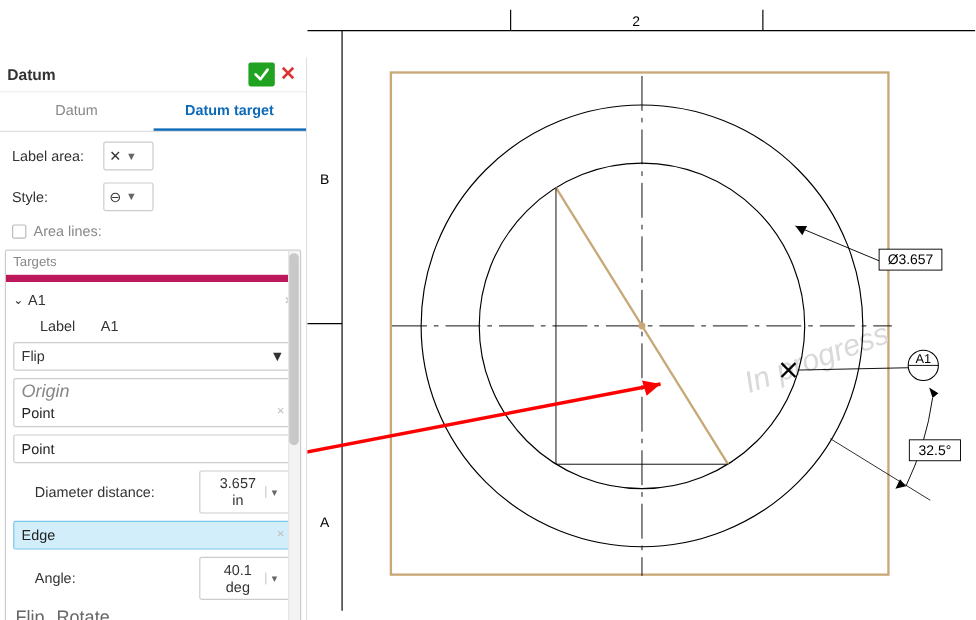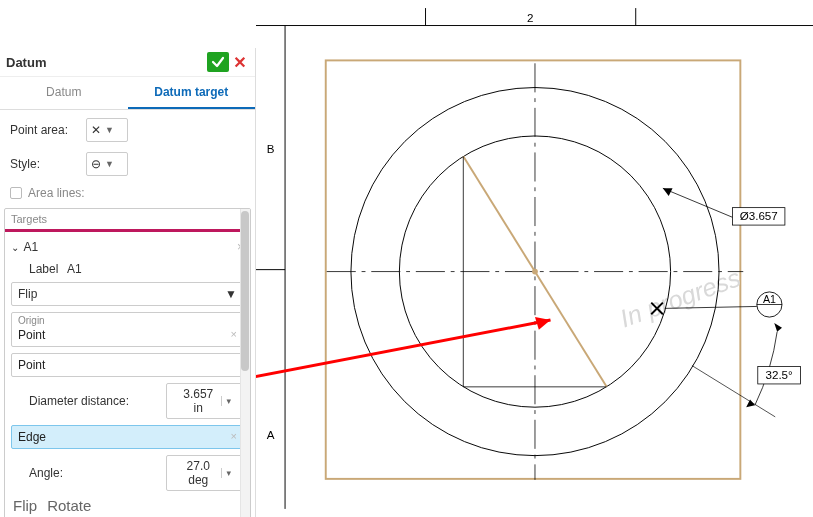--- a/index.html
+++ b/index.html
@@ -95,48 +95,48 @@
     border-radius: 2px;
     margin: 0 4px 4px 4px;
     flex: 1;
     overflow-y: auto;
     position: relative;
   }
   .targets-header {
     font-size: 11px;
     color: #888;
     padding: 4px 6px;
-    border-bottom: 3px solid #be185d;
+    border-bottom: 6px solid #be185d;
   }
   .targets-content { padding: 6px; display: flex; flex-direction: column; gap: 6px; }
   .tree-node {
     display: flex; align-items: center; gap: 4px;
     font-size: 12px;
     padding: 2px 0;
   }
   .tree-chevron { font-size: 10px; cursor: pointer; }
   .tree-close { margin-left: auto; color: #bbb; cursor: pointer; font-size: 12px; }
   .indent { padding-left: 18px; }
-  .field-row { display: flex; align-items: center; gap: 0; }
+  .field-row { display: flex; align-items: center; gap: 17px; text-align: center; }
   .field-label { min-width: 38px; color: #333; }
   .select-full {
     border: 1px solid #ccc;
     border-radius: 2px;
     padding: 4px 6px;
     display: flex;
     align-items: center;
     justify-content: space-between;
     cursor: pointer;
   }
   .input-box {
     border: 1px solid #ccc;
     border-radius: 2px;
     padding: 2px 6px;
   }
-  .input-box .small-label { font-size: 10px; color: #888; }
+  .input-box .small-label { font-size: 15px; color: #888; font-style: italic; }
   .input-box .val { font-size: 12px; color: #222; padding: 2px 0; }
   .input-box .clear { float: right; color: #bbb; font-size: 11px; cursor: pointer; }
   .measure-row { display: flex; align-items: center; gap: 6px; }
   .measure-label { flex: 1; }
   .measure-input {
     border: 1px solid #ccc; border-radius: 2px;
     padding: 3px 12px; width: 78px; text-align: center;
     display: flex; align-items: center; justify-content: space-between;
   }
   .measure-caret { font-size: 9px; color: #666; margin-left: 4px; border-left: 1px solid #ccc; padding-left: 4px; }
@@ -192,21 +192,21 @@
     </div>
   </div>
 
   <div class="tabs">
     <div class="tab">Datum</div>
     <div class="tab active">Datum target</div>
   </div>
 
   <div class="panel-body">
     <div class="row">
-      <span class="row-label">Point area:</span>
+      <span class="row-label">Label area:</span>
       <div class="dropdown-small">
         <span>✕</span>
         <span class="caret">▼</span>
       </div>
     </div>
     <div class="row">
       <span class="row-label">Style:</span>
       <div class="dropdown-small">
         <span>⊖</span>
         <span class="caret">▼</span>
@@ -247,21 +247,21 @@
           <span>3.657 in</span>
           <span class="measure-caret">▾</span>
         </div>
       </div>
       <div class="indent input-box highlight">
         <div class="val"><span>Edge</span><span class="clear">×</span></div>
       </div>
       <div class="indent measure-row">
         <span class="measure-label">Angle:</span>
         <div class="measure-input">
-          <span>27.0 deg</span>
+          <span>40.1 deg</span>
           <span class="measure-caret">▾</span>
         </div>
       </div>
       <div class="indent flip-rotate-row">
         <span>Flip</span>
         <span>Rotate</span>
       </div>
       <div class="indent" style="display:flex; gap:4px;">
         <span class="icon-btn-small">
             <svg width="12" height="10">

